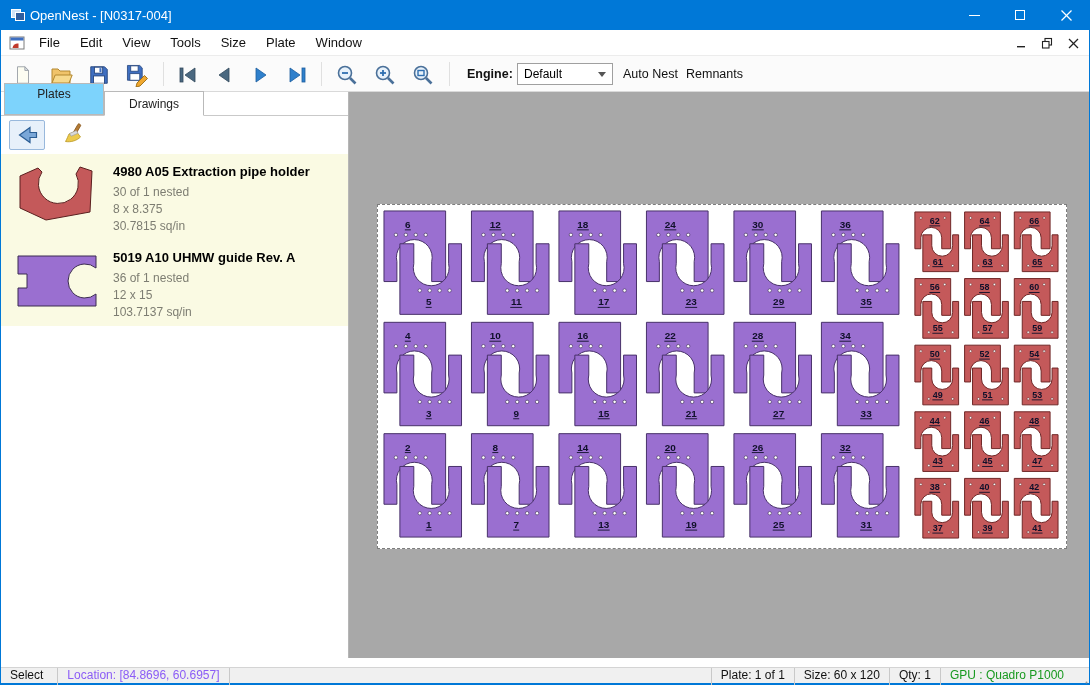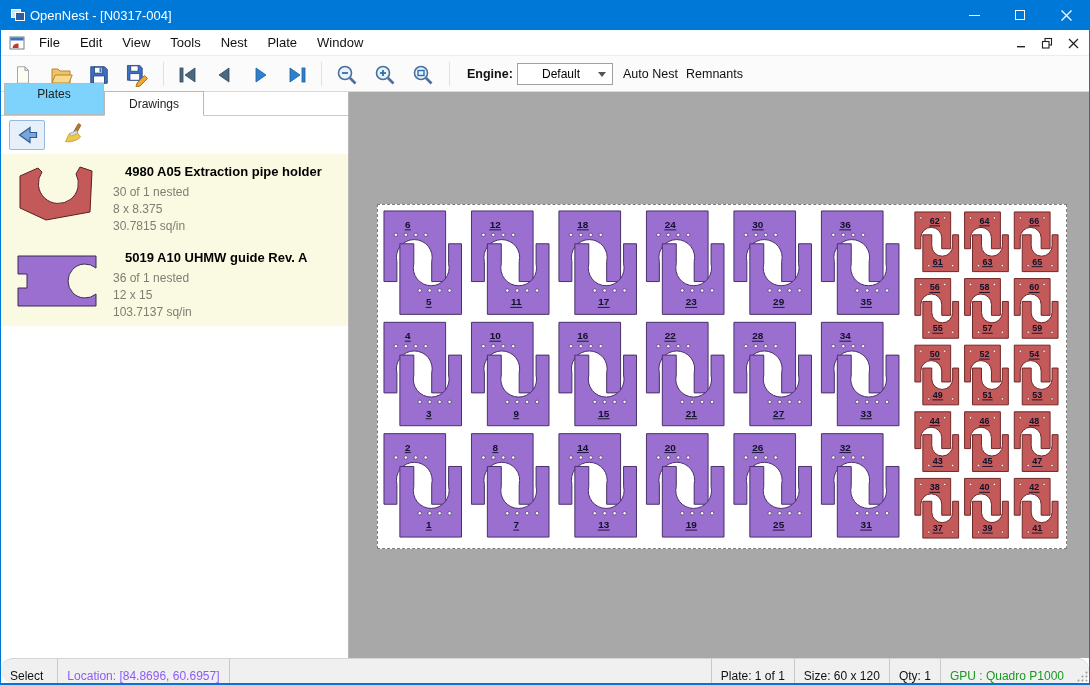--- a/index.html
+++ b/index.html
@@ -23,44 +23,44 @@
   .mdi-controls { position:absolute; right:6px; top:0; height:26px; display:flex; align-items:center; gap:6px; }
   .mdi-btn { width:20px; height:18px; display:flex; align-items:center; justify-content:center; }
 
   
   .toolbar { position:absolute; left:0; top:56px; width:100%; height:36px; background:#fbfbfb; border-bottom:1px solid #d9d9d9; }
   .tb-btn { position:absolute; top:5px; width:28px; height:28px; display:flex; align-items:center; justify-content:center; }
   .tb-sep { position:absolute; top:6px; width:1px; height:24px; background:#e0e0e0; }
   .tb-label { position:absolute; top:0; height:36px; line-height:36px; font-size:12.5px; color:#111; }
   .tb-label.bold { font-weight:bold; }
   .combo { position:absolute; left:516px; top:7px; width:96px; height:22px; background:#fff; border:1px solid #a0a0a0; display:flex; align-items:center; }
-  .combo-text { flex:1; padding-left:6px; font-size:12px;text-align:center; }
+  .combo-text { flex:1; padding-left:6px; font-size:12px; }
   .combo-caret { width:0; height:0; border-left:4px solid transparent; border-right:4px solid transparent; border-top:5px solid #555; margin-right:6px; }
 
   
   .left-panel { position:absolute; left:0; top:92px; width:348px; bottom:25px; background:#fff; border-right:1px solid #b6b6b6; }
   .tabstrip { position:relative; height:24px; background:#fff; border-bottom:1px solid #c9c9c9; }
   .tab { position:absolute; bottom:0; height:32px; line-height:21px; width:100px; text-align:center; font-size:12px; background:#7dd3fc; border:1px solid #b9b9b9; color:#222; }
   .tab.active { height:25px; line-height:25px; bottom:-1px; background:#fff; border-bottom:1px solid #fff; z-index:2;text-align:center; }
   .panel-toolbar { height:38px; display:flex; align-items:center; gap:10px; padding-left:8px; background:#fff; }
   .ptool-btn { width:36px; height:30px; display:flex; align-items:center; justify-content:center; }
   .ptool-btn.selected { border:1px solid #98b8dc; background:#e7f0fa; border-radius:2px; }
   .drawing-list { background:#fafae3; }
   .drawing-item { display:flex; padding:8px 6px 6px 6px; height:86px; }
   .thumb-wrap { width:98px; display:flex; align-items:flex-start; justify-content:center; }
   .d-info { padding-left:8px; padding-top:2px; }
-  .d-name { font-weight:bold; font-size:13px; color:#000; margin-bottom:5px;margin-left:12px; }
+  .d-name { font-weight:bold; font-size:13px; color:#000; margin-bottom:5px; }
   .d-sub { font-size:12px; color:#7d7d72; line-height:17px; }
 
   
   .canvas { position:absolute; left:348px; top:92px; right:0; bottom:25px; background:#a8a8a8; overflow:hidden; }
   #plate-svg { position:absolute; left:28px; top:112px; background:#ffffff; border:1px dashed #7d7d7d; }
 
   
-  .statusbar { position:absolute; left:0; bottom:0; width:100%; height:25px; background:#f0f0f0; border-top:1px solid #d4d4d4; display:flex; align-items:flex-end; font-size:12px; color:#111;border-radius:12px; }
+  .statusbar { position:absolute; left:0; bottom:0; width:100%; height:16px; background:#f0f0f0; border-top:1px solid #d4d4d4; display:flex; align-items:flex-start; font-size:12px; color:#111; }
   .sb-seg { padding:0 9px; white-space:nowrap; }
   .sb-sep { width:1px; height:24px; background:#c9c9c9; }
   .sb-mode { padding:0 14px 0 9px; }
   .sb-location { color:#8b5cf6; }
   .sb-spacer { flex:1; }
   .sb-grip { width:16px; height:25px; display:flex; align-items:flex-end; justify-content:flex-end; }
 </style>
 </head>
 <body>
 
@@ -95,21 +95,21 @@
       <svg viewBox="0 0 16 16" width="16" height="16">
         <rect x="1" y="2" width="14" height="12" fill="#ffffff" stroke="#7c7c7c" stroke-width="1"></rect>
         <rect x="1.5" y="2.5" width="13" height="3" fill="#3f6fc1"></rect>
         <path d="M3.5 13 A5 5 0 0 1 9.5 8.5 L9.5 13 Z" fill="#c0392b"></path>
       </svg>
     </span>
     <span class="menu-item">File</span>
     <span class="menu-item">Edit</span>
     <span class="menu-item">View</span>
     <span class="menu-item">Tools</span>
-    <span class="menu-item">Nest</span>
+    <span class="menu-item">Size</span>
     <span class="menu-item">Plate</span>
     <span class="menu-item">Window</span>
     <div class="mdi-controls">
       <div class="mdi-btn">
         <svg width="12" height="12" viewBox="0 0 12 12">
             <rect x="2" y="9" width="8" height="1.4" fill="#222"></rect>
           </svg>
       </div>
       <div class="mdi-btn">
         <svg width="12" height="12" viewBox="0 0 12 12">

